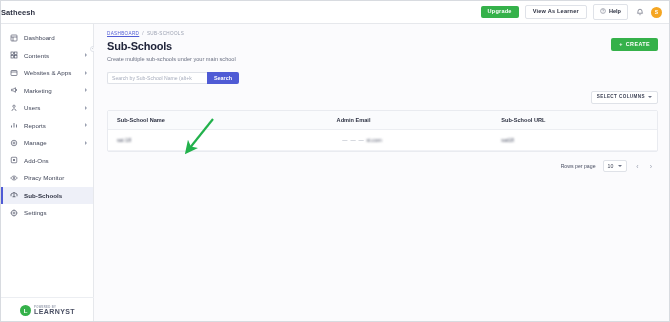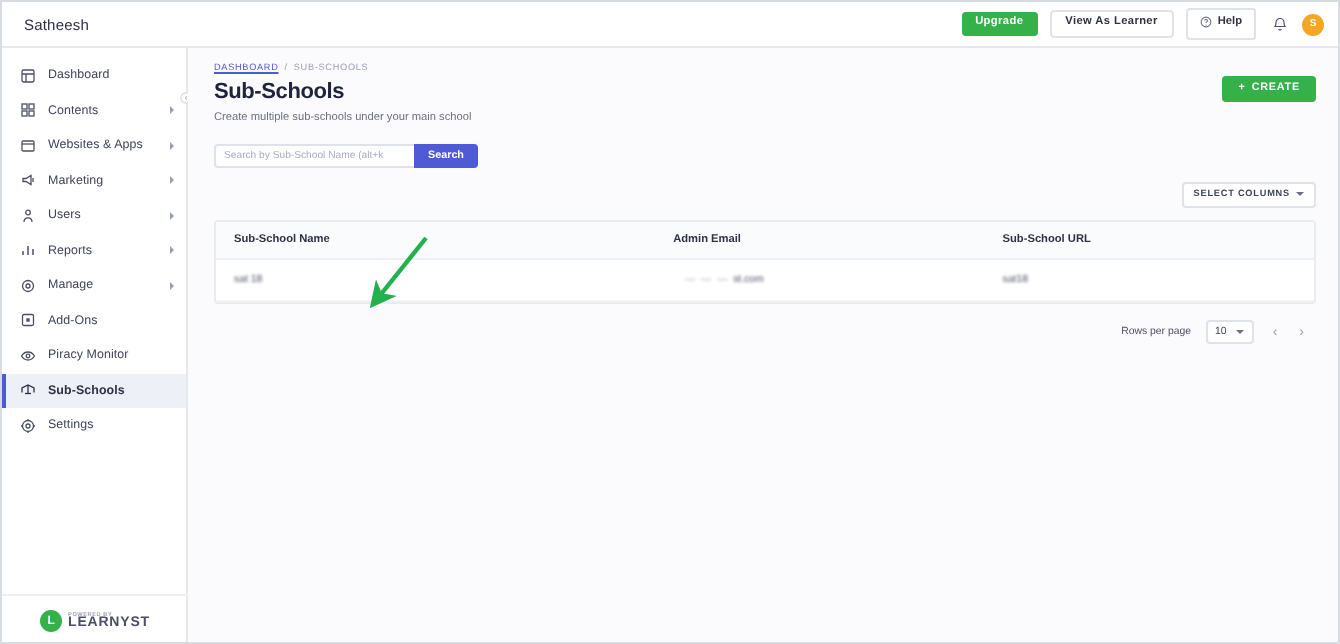--- a/index.html
+++ b/index.html
@@ -18,22 +18,22 @@
   }
 
   
   .topbar {
     position: absolute; left: 0; top: 0; width: 670px; height: 23px;
     background: #ffffff;
     border-bottom: 1px solid #e6e8ec;
     display: flex; align-items: center;
   }
   .brand {
-    font-size: 7.5px; font-weight: normal; color: #2d3142;
-    padding-left: 11px; letter-spacing: .1px;
+    font-size: 7.5px; font-weight: bold; color: #2d3142;
+    padding-left: 0; letter-spacing: .1px;
   }
   .top-actions {
     margin-left: auto; display: flex; align-items: center;
     gap: 6px; padding-right: 9px;
   }
   .btn-upgrade {
     background: #35b14a; color: #fff; font-size: 5.6px; font-weight: bold;
     padding: 3.5px 7px; border-radius: 2px; letter-spacing: .2px;
     border: none; line-height: 1;
   }

